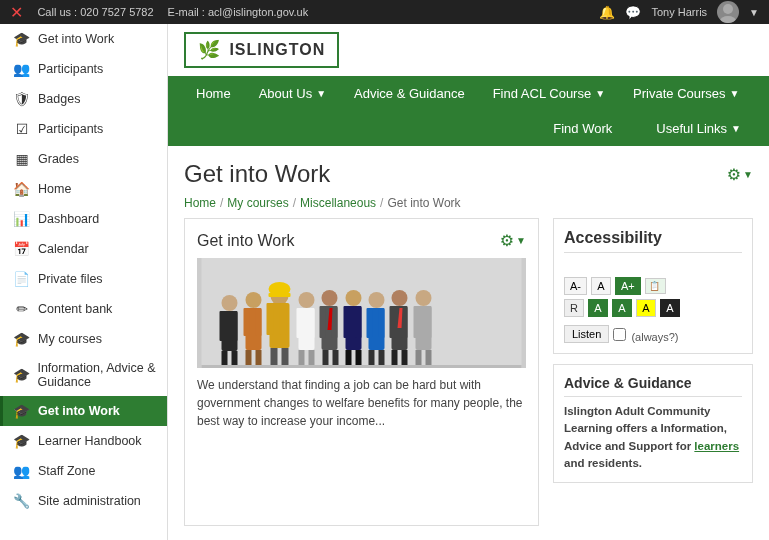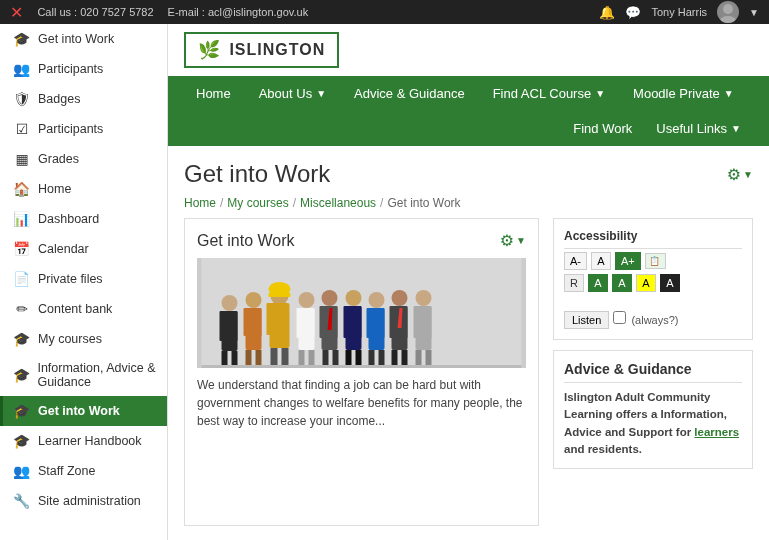--- a/index.html
+++ b/index.html
@@ -90,21 +90,21 @@
       align-items: center;
       gap: 4px;
       white-space: nowrap;
     }
     .nav-arrow { font-size: 10px; }
 
     .nav-row-2 {
       display: flex;
       align-items: center;
       padding: 0 16px;
-      gap: 0;
+      gap: 20px;
       justify-content: flex-end;
     }
 
     
     .page-content { padding: 14px 16px; flex: 1; display: flex; flex-direction: column; gap: 8px; }
 
     .page-title-row {
       display: flex;
       align-items: center;
       justify-content: space-between;
@@ -127,36 +127,36 @@
       margin-bottom: 8px;
     }
     .block-title { font-size: 16px; font-weight: normal; }
 
     
     .accessibility-block {
       border: 1px solid #ddd;
       background: #fff;
       padding: 10px;
     }
-    .accessibility-title { font-size: 12px; font-weight: bold; margin-bottom: 3px; color: #333; border-bottom: 1px solid #ddd; padding-bottom: 5px; }
+    .accessibility-title { font-size: 16px; font-weight: bold; margin-bottom: 24px; color: #333; border-bottom: 1px solid #ddd; padding-bottom: 5px; }
     .acc-row { display: flex; align-items: center; gap: 4px; margin-bottom: 4px; }
     .acc-btn {
       border: 1px solid #ccc;
       background: #f5f5f5;
       padding: 2px 5px;
       font-size: 11px;
       cursor: pointer;
       min-width: 20px;
       text-align: center;
     }
     .acc-btn.highlight { background: #2e7d32; color: #fff; border-color: #2e7d32; }
     .acc-btn.yellow { background: #ffff00; color: #000; border-color: #ccc; }
     .acc-btn.dark { background: #222; color: #fff; border-color: #222; }
     .acc-reset { background: #e8f5e9; font-size: 10px; }
-    .listen-row { display: flex; align-items: flex-start; gap: 4px; margin-top: 19px; }
+    .listen-row { display: flex; align-items: flex-end; gap: 4px; margin-top: 8px; }
     .listen-btn {
       border: 1px solid #ccc;
       background: #f0f0f0;
       padding: 2px 7px;
       font-size: 11px;
       cursor: pointer;
     }
     .listen-label { font-size: 11px; color: #555; }
 
     
@@ -295,21 +295,21 @@
           <span class="nav-arrow">▼</span>
         </div>
         <div class="nav-item">
           <span>Advice &amp; Guidance</span>
         </div>
         <div class="nav-item">
           <span>Find ACL Course</span>
           <span class="nav-arrow">▼</span>
         </div>
         <div class="nav-item">
-          <span>Moodle Private</span>
+          <span>Private Courses</span>
           <span class="nav-arrow">▼</span>
         </div>
       </div>
       <div class="nav-row-2">
         <div class="nav-item">
           <span>Find Work</span>
         </div>
         <div class="nav-item">
           <span>Useful Links</span>
           <span class="nav-arrow">▼</span>

